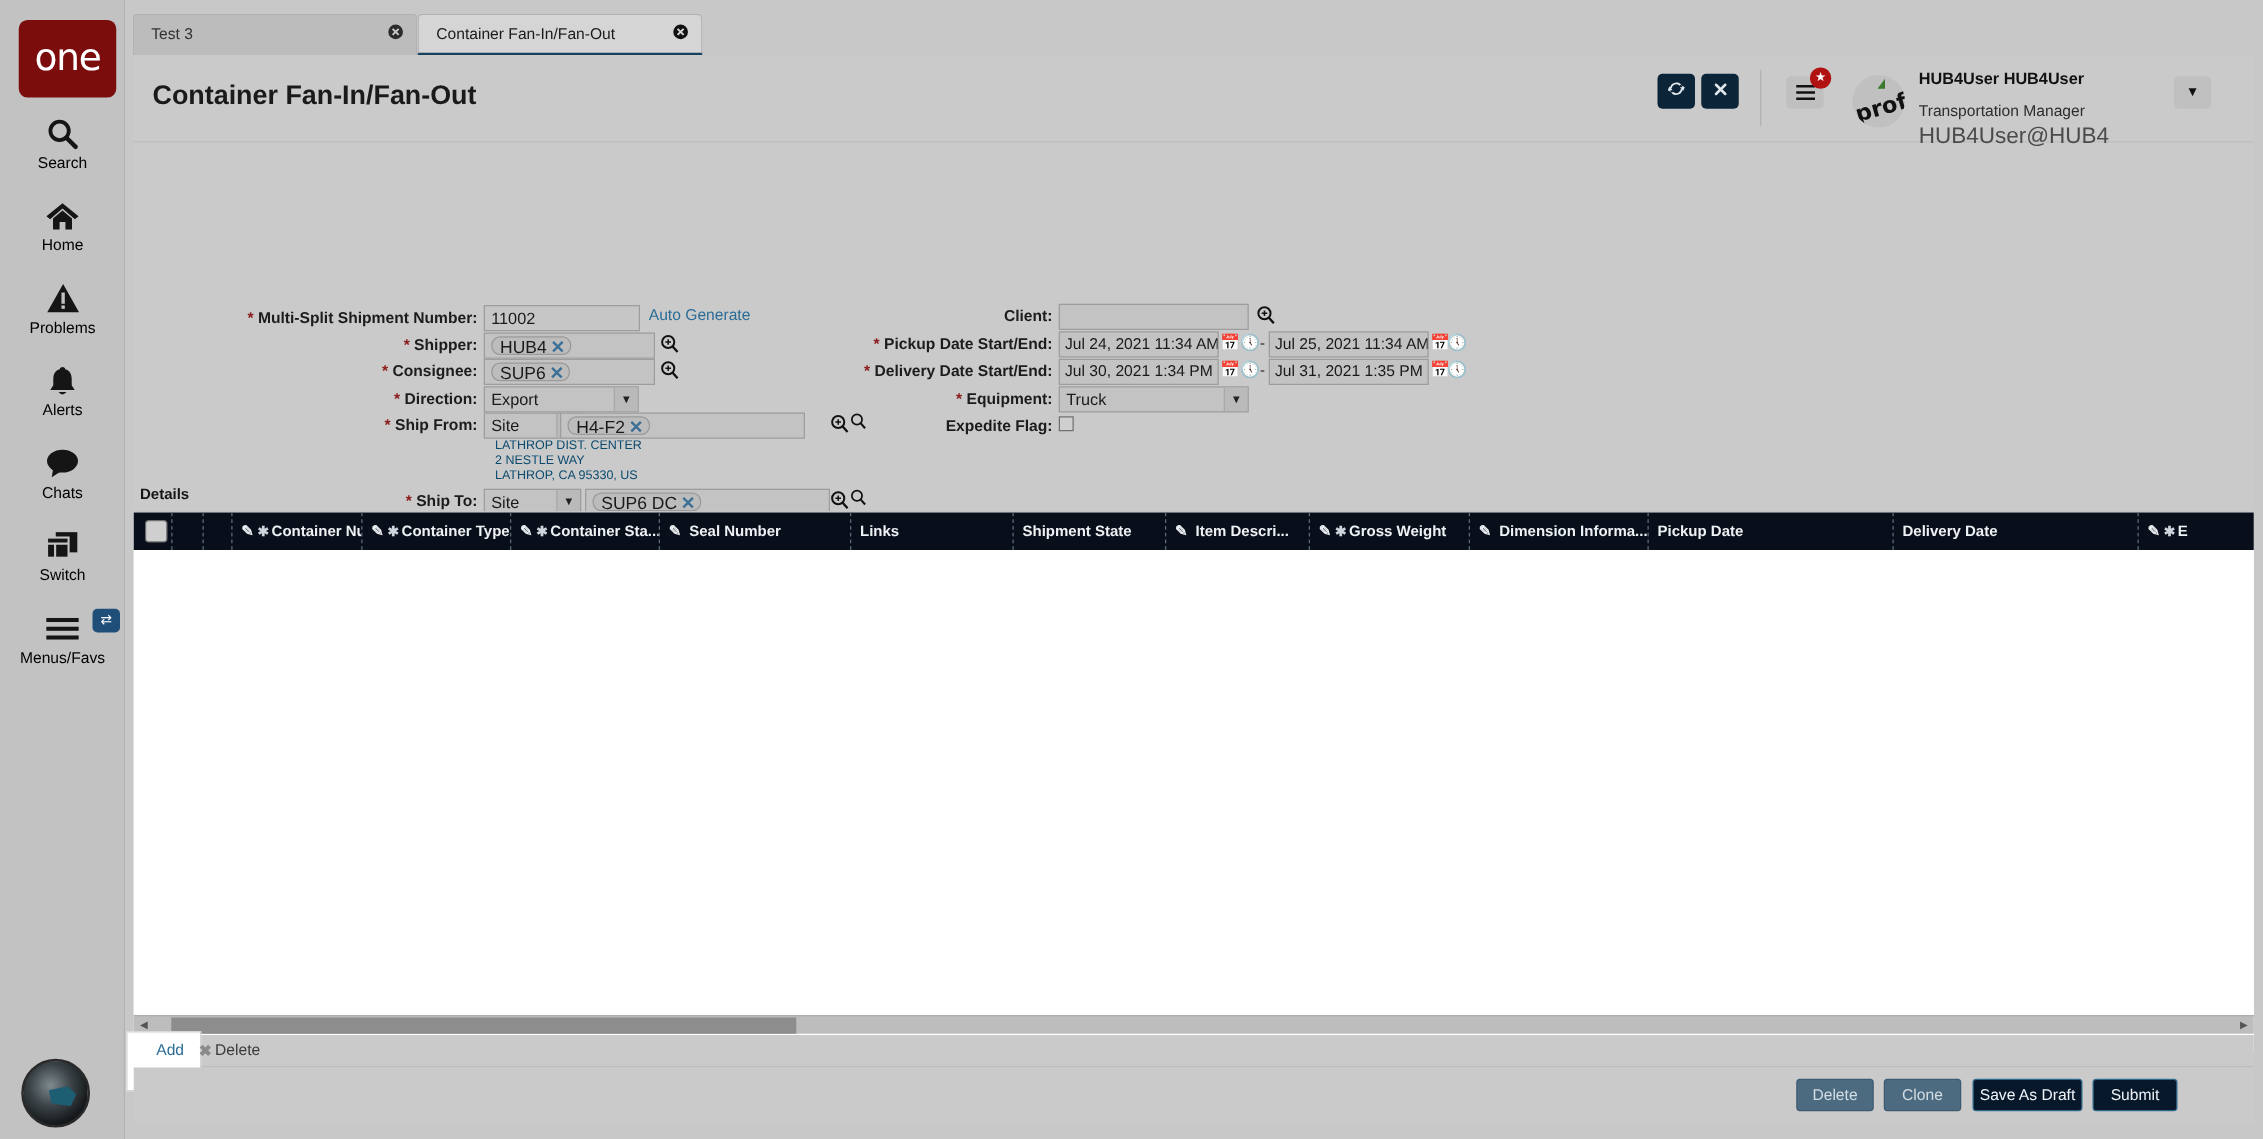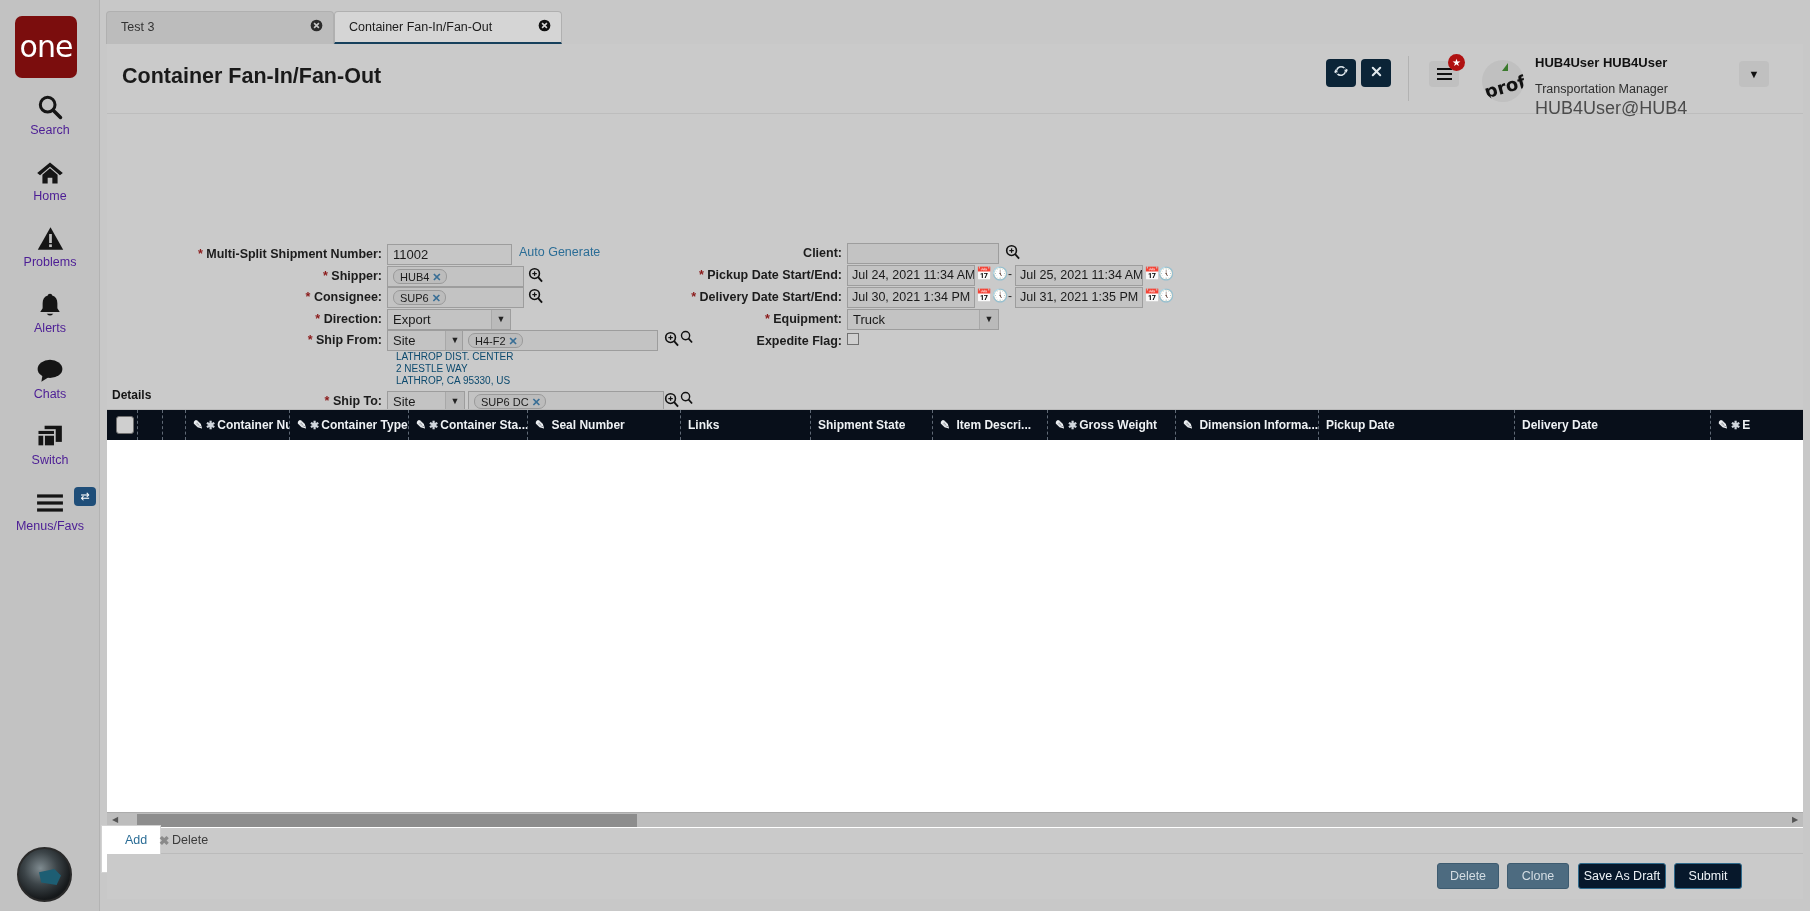--- a/index.html
+++ b/index.html
@@ -15,39 +15,39 @@
 
   
   #left-rail {
     position: absolute; left: 0; top: 0;
     width: 100px; height: 911px;
     background: #c2c2c2;
     border-right: 1px solid #b3b3b3;
   }
   #brand-logo {
     position: absolute; left: 15px; top: 16px;
-    width: 62px; height: 62px;
+    width: 78px; height: 62px;
     background: #7b0d0d;
     border-radius: 7px;
     color: #fff;
     font-size: 30px;
     line-height: 62px;
     text-align: center;
     letter-spacing: -1px;
     font-family: "DejaVu Sans", sans-serif;
   }
   .rail-item {
     position: absolute; left: 0; width: 100px;
     text-align: center;
     color: #232323;
     cursor: pointer;
   }
   .rail-icon { display:block; height: 34px; line-height: 34px; font-size: 27px; }
   .rail-icon svg { vertical-align: middle; }
-  .rail-label { display: block; font-size: 12.5px; margin-top: 1px; color: #4c1d95; }
+  .rail-label { display: block; font-size: 12.5px; margin-top: 1px; color: #000000; }
   #switch-badge {
     position: absolute; left: 74px; top: 487px;
     width: 22px; height: 19px;
     background: #1f4e79; color: #fff;
     border-radius: 4px;
     font-size: 11px; line-height: 19px; text-align: center;
   }
   #rail-avatar {
     position: absolute; left: 17px; top: 847px;
     width: 55px; height: 55px; border-radius: 50%;
@@ -228,21 +228,21 @@
     text-align: center; line-height: 19px;
     font-size: 9px; color: #222;
   }
   .chip {
     display: inline-block;
     height: 15px; line-height: 14px;
     background: #bcbcbc;
     border: 1px solid #9a9a9a;
     border-radius: 7px;
     padding: 0 4px 0 6px;
-    font-size: 11px;
+    font-size: 14px;
     color: #1a1a1a;
     margin-top: 2px;
   }
   .chip .x { color: #3a6f96; font-weight: bold; margin-left: 3px; cursor: pointer; }
   .mag {
     position: absolute; top: 1px;
     width: 16px; height: 18px;
     cursor: pointer;
     color: #161616;
   }
@@ -591,21 +591,21 @@
     </div>
 
     <div class="fld-label" style="left:20px; top:218px; width:255px;">
       <span class="req">*</span>
       <span>Ship From:</span>
     </div>
     <div class="selbox" style="left:280px; top:215px; width:78px;">
       <span>Site</span>
       <span class="arrow">▼</span>
     </div>
-    <div class="txtbox" style="left:355px; top:215px; width:196px;">
+    <div class="txtbox" style="left:341px; top:215px; width:196px;">
       <span class="chip"><span>H4-F2</span><span class="x">✕</span></span>
     </div>
     <span class="mag" style="left:557px; top:216px;">
       <svg width="15" height="16" viewBox="0 0 16 17">
           <circle cx="7" cy="7" r="5.2" fill="none" stroke="#111" stroke-width="1.7"></circle>
           <line x1="4.6" y1="7" x2="9.4" y2="7" stroke="#111" stroke-width="1.3"></line>
           <line x1="7" y1="4.6" x2="7" y2="9.4" stroke="#111" stroke-width="1.3"></line>
           <line x1="10.8" y1="10.8" x2="15" y2="15.5" stroke="#111" stroke-width="2"></line>
         </svg>
     </span>

